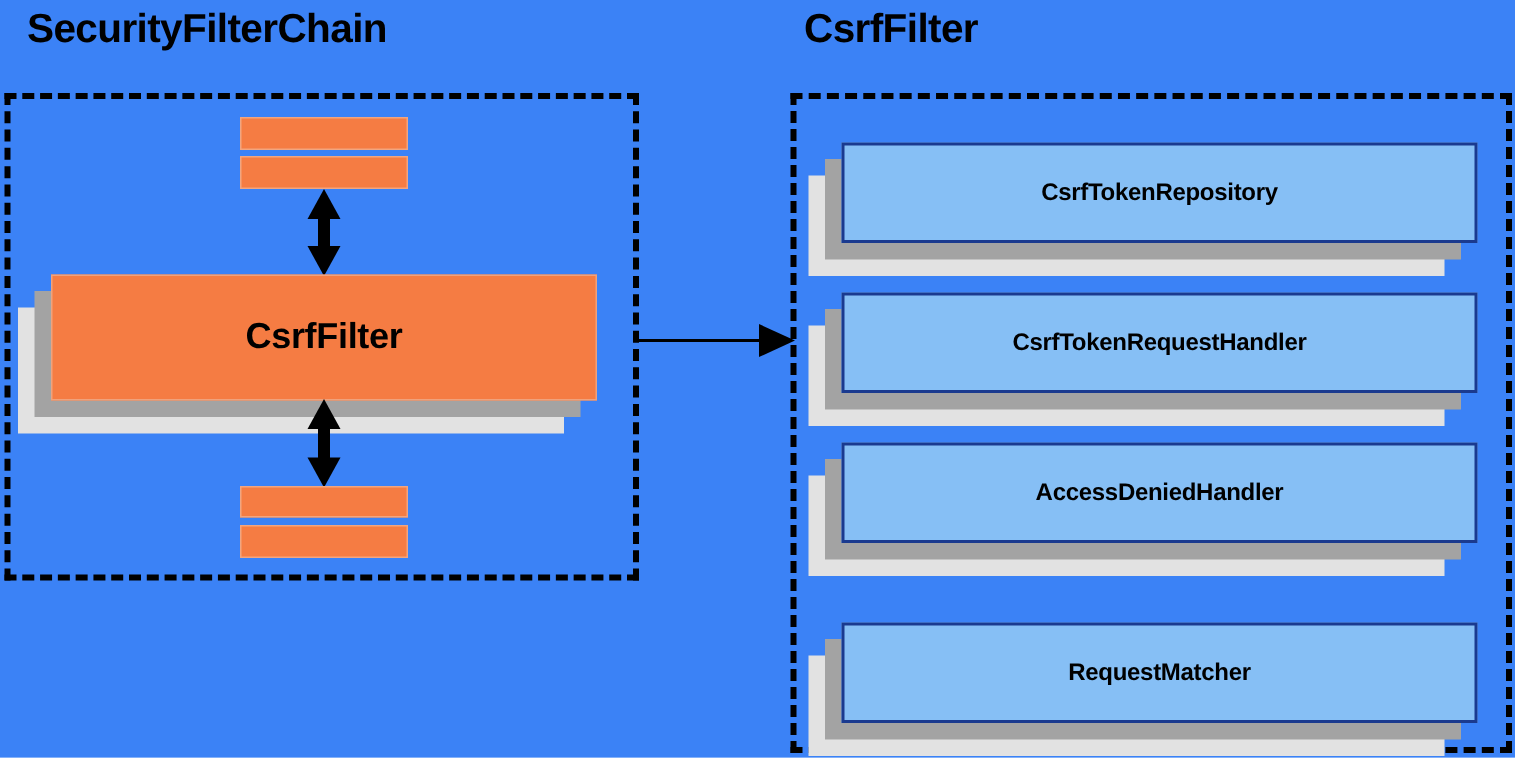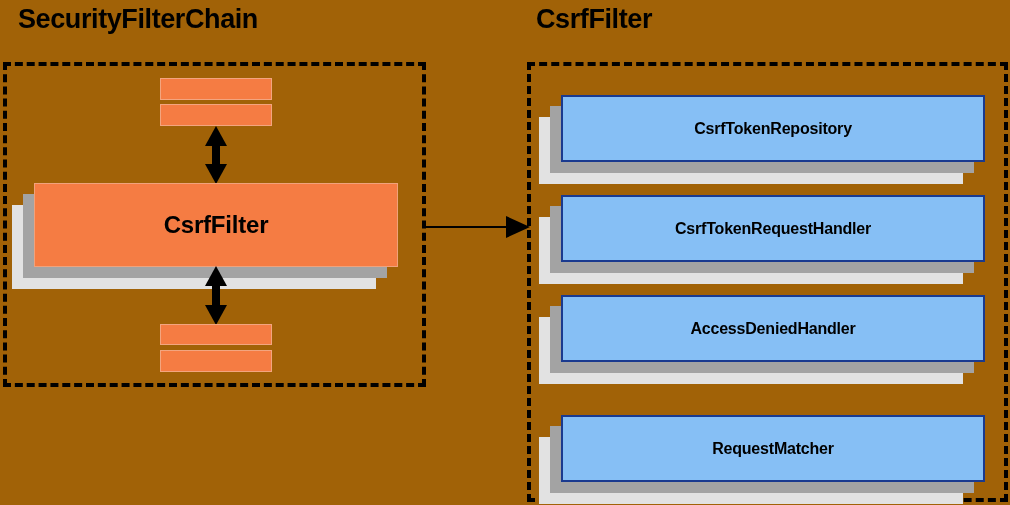--- a/index.html
+++ b/index.html
@@ -10,21 +10,21 @@
   body {
     width: 1010px;
     height: 505px;
     font-family: "Liberation Sans", sans-serif;
     overflow: hidden;
   }
   #canvas {
     position: relative;
     width: 1010px;
     height: 505px;
-    background: #a16207;
+    background: #3b82f6;
   }
 
   
   .panel-title {
     position: absolute;
     font-size: 27px;
     font-weight: bold;
     color: #000000;
     letter-spacing: -0.4px;
     white-space: nowrap;

